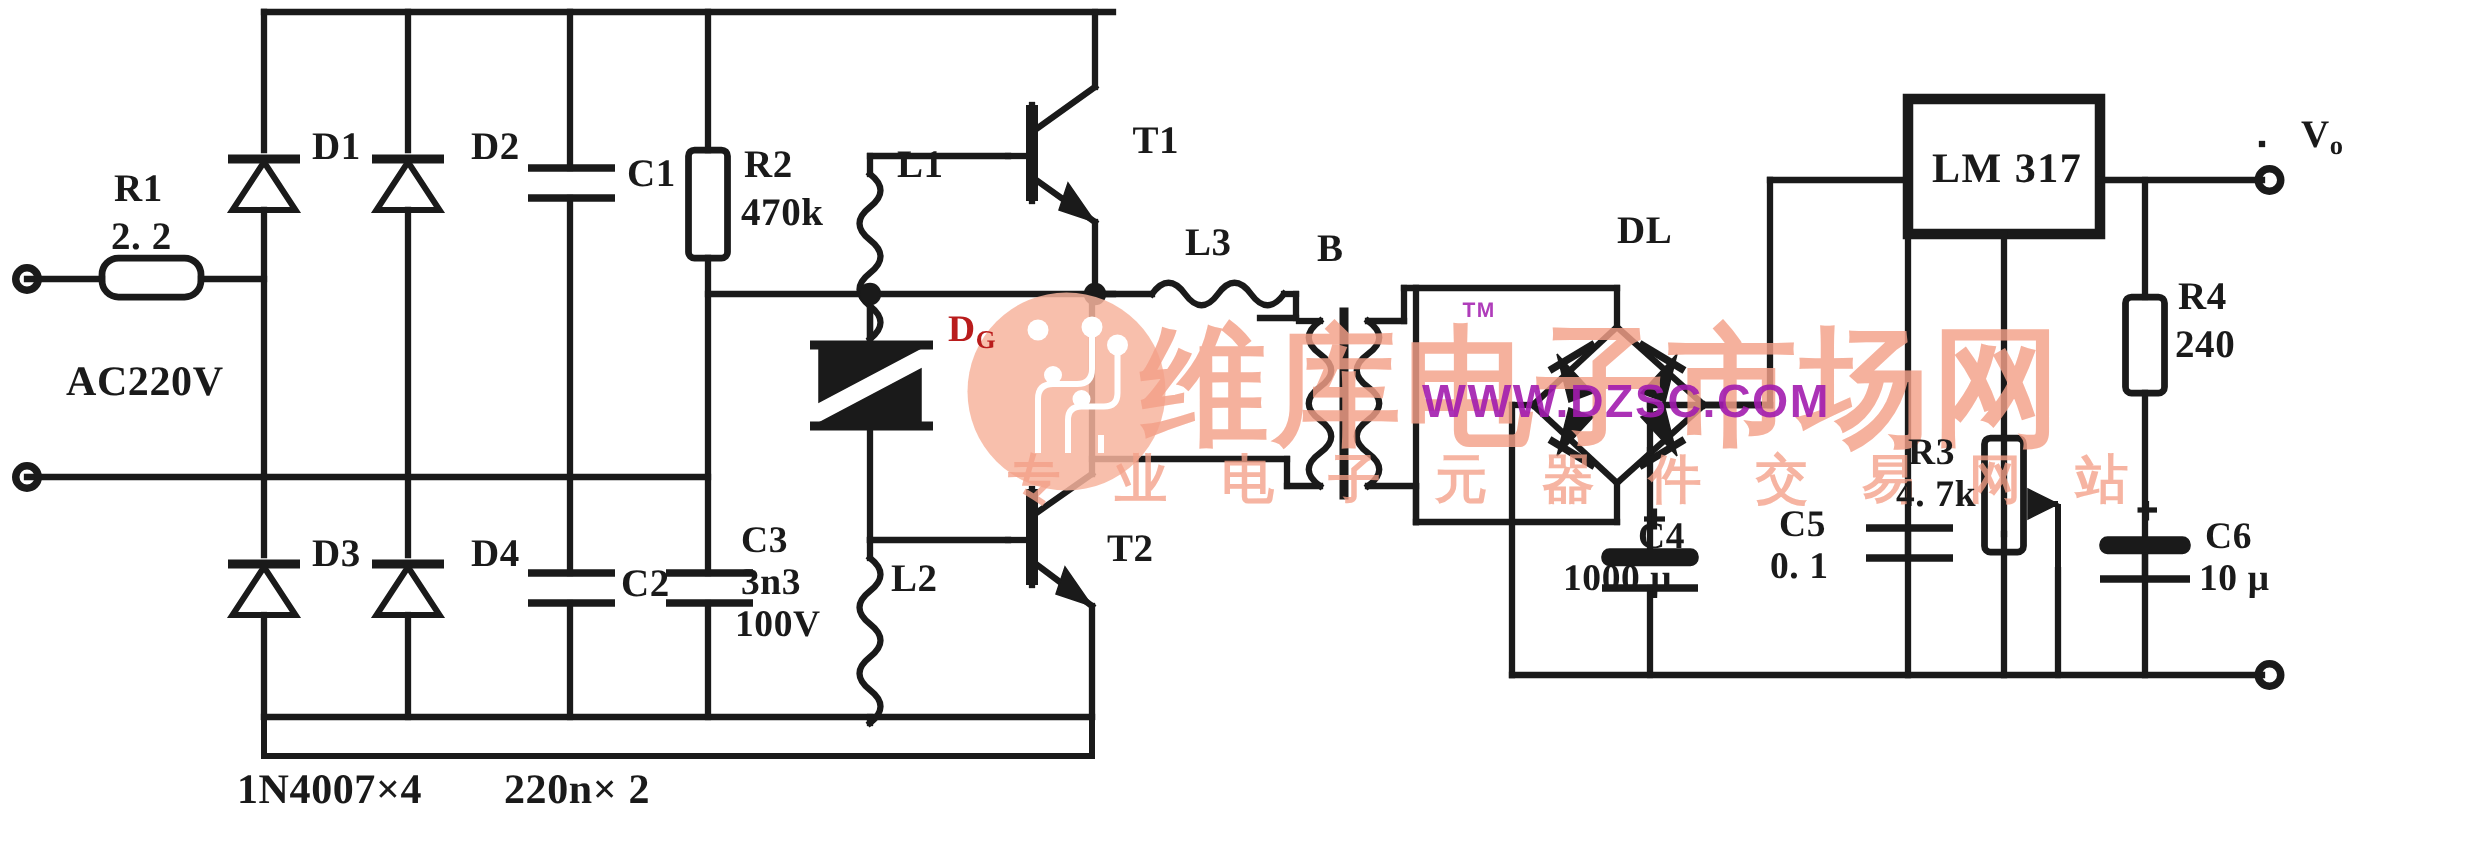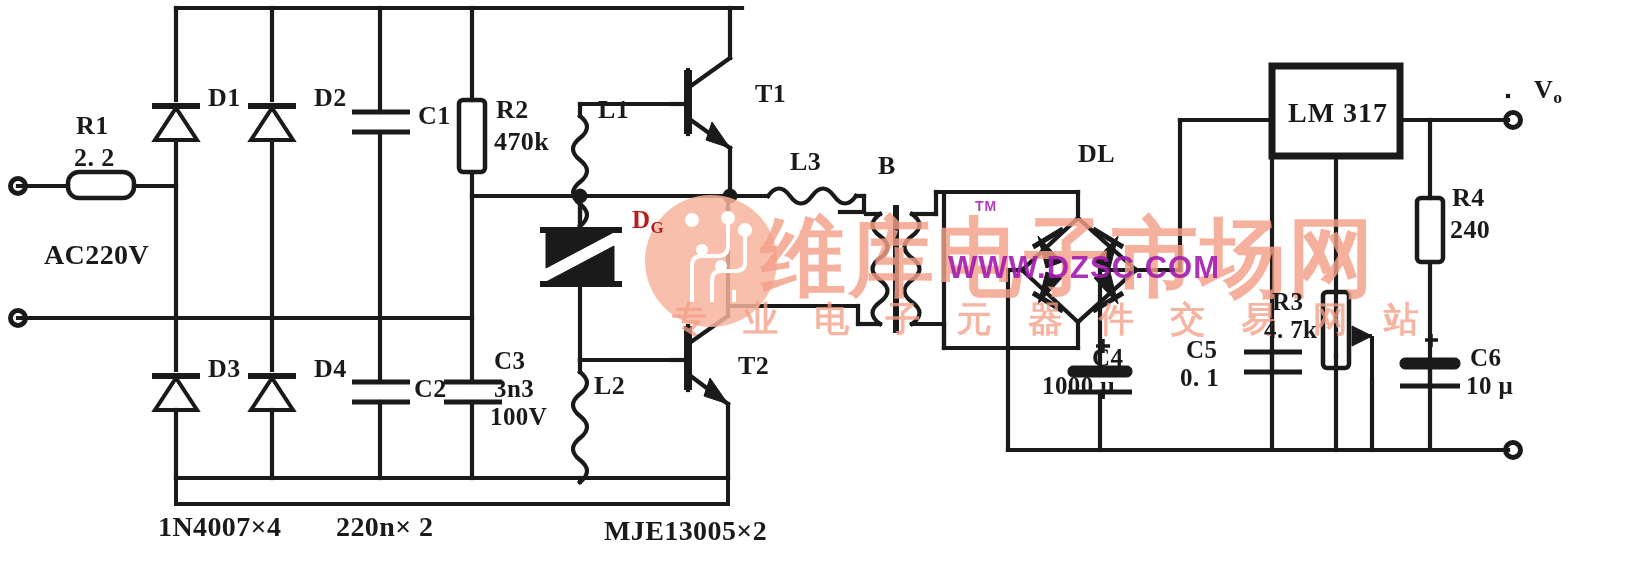--- a/index.html
+++ b/index.html
@@ -324,15 +324,14 @@
 
   <div class="lbl s25" style="left:1470px;top:344px;">C6</div>
   <div class="lbl s25" style="left:1466px;top:372px;">10 μ</div>
 
   <div class="lbl s28" style="left:1288px;top:98px;letter-spacing:1px;">LM 317</div>
 
   <div class="lbl s26" style="left:1534px;top:76px;"><span>V</span><span class="sub">o</span></div>
 
   <div class="lbl s28" style="left:158px;top:512px;">1N4007×4</div>
   <div class="lbl s28" style="left:336px;top:512px;">220n× 2</div>
-  <div class="lbl s28" style="left:604px;top:516px;">MJE13005×2</div>
 
 </div>
 
 </body></html>

